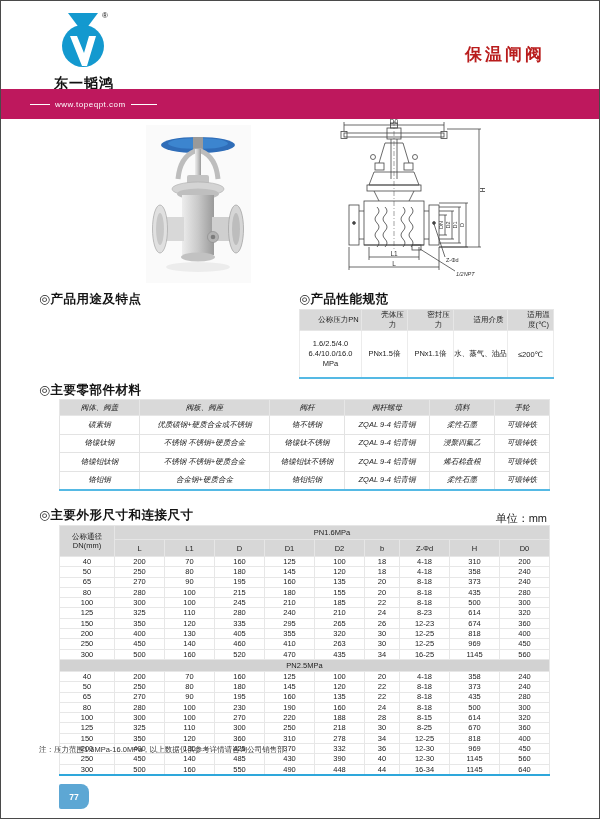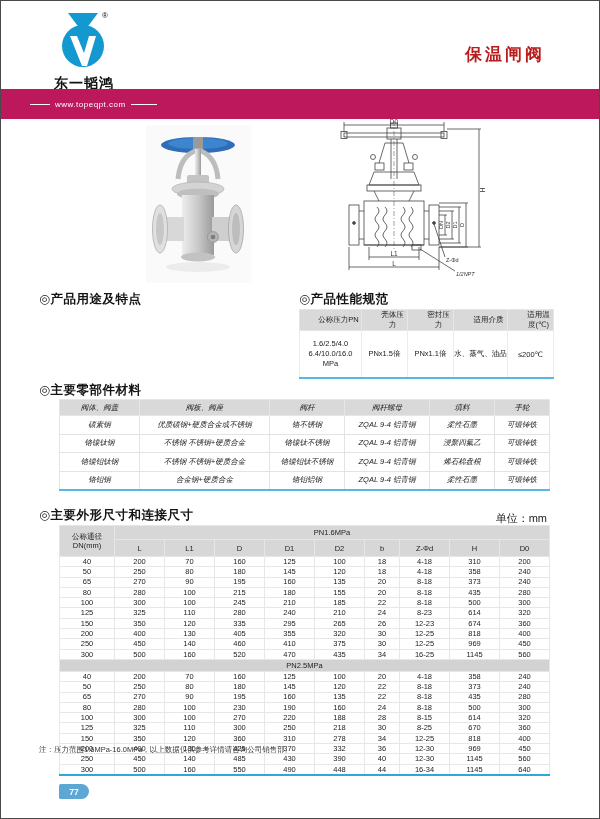--- a/index.html
+++ b/index.html
@@ -46,21 +46,21 @@
   
   .dims{position:absolute;left:58px;top:524px;width:490px;font-size:7.5px;color:#222;border-bottom:2px solid #2ea7db;}
   .dims th{background:#d7d7d7;font-weight:normal;border:1px solid #e6e6e6;}
   .dims thead tr.r1 th{height:13px;}
   .dims thead tr.r2 th{height:16px;}
   .dims th.dn-th{white-space:pre-line;line-height:9px;}
   .dims td{height:9.3px;line-height:1;border:1px solid #e7e7e7;background:#fff;}
   .dims td.group-row{background:#d2d2d2;height:11px;}
 
   .note{position:absolute;left:38px;top:744px;font-size:7.5px;color:#333;}
-  .badge{position:absolute;left:58px;top:783px;width:30px;height:15px;background:#5da7d4;border-radius:2px 8px 8px 2px;color:#fff;font-size:8.5px;font-weight:bold;display:flex;align-items:center;justify-content:center;}
+  .badge{position:absolute;left:58px;top:783px;width:30px;height:25px;background:#5da7d4;border-radius:2px 8px 8px 2px;color:#fff;font-size:8.5px;font-weight:bold;display:flex;align-items:center;justify-content:center;}
 
   svg text{font-family:"Liberation Sans",sans-serif;}
 </style>
 </head>
 <body>
 
 <div class="page">
 
   <svg class="logo" viewBox="0 0 56 62" width="56" height="62">
     <polygon points="12,4 42,4 27,24" fill="#1399cf"></polygon>
@@ -411,21 +411,21 @@
           <td>12-25</td>
           <td>818</td>
           <td>400</td>
         </tr>
         <tr>
           <td>250</td>
           <td>450</td>
           <td>140</td>
           <td>460</td>
           <td>410</td>
-          <td>375</td>
+          <td>263</td>
           <td>30</td>
           <td>12-25</td>
           <td>969</td>
           <td>450</td>
         </tr>
         <tr>
           <td>300</td>
           <td>500</td>
           <td>160</td>
           <td>520</td>

